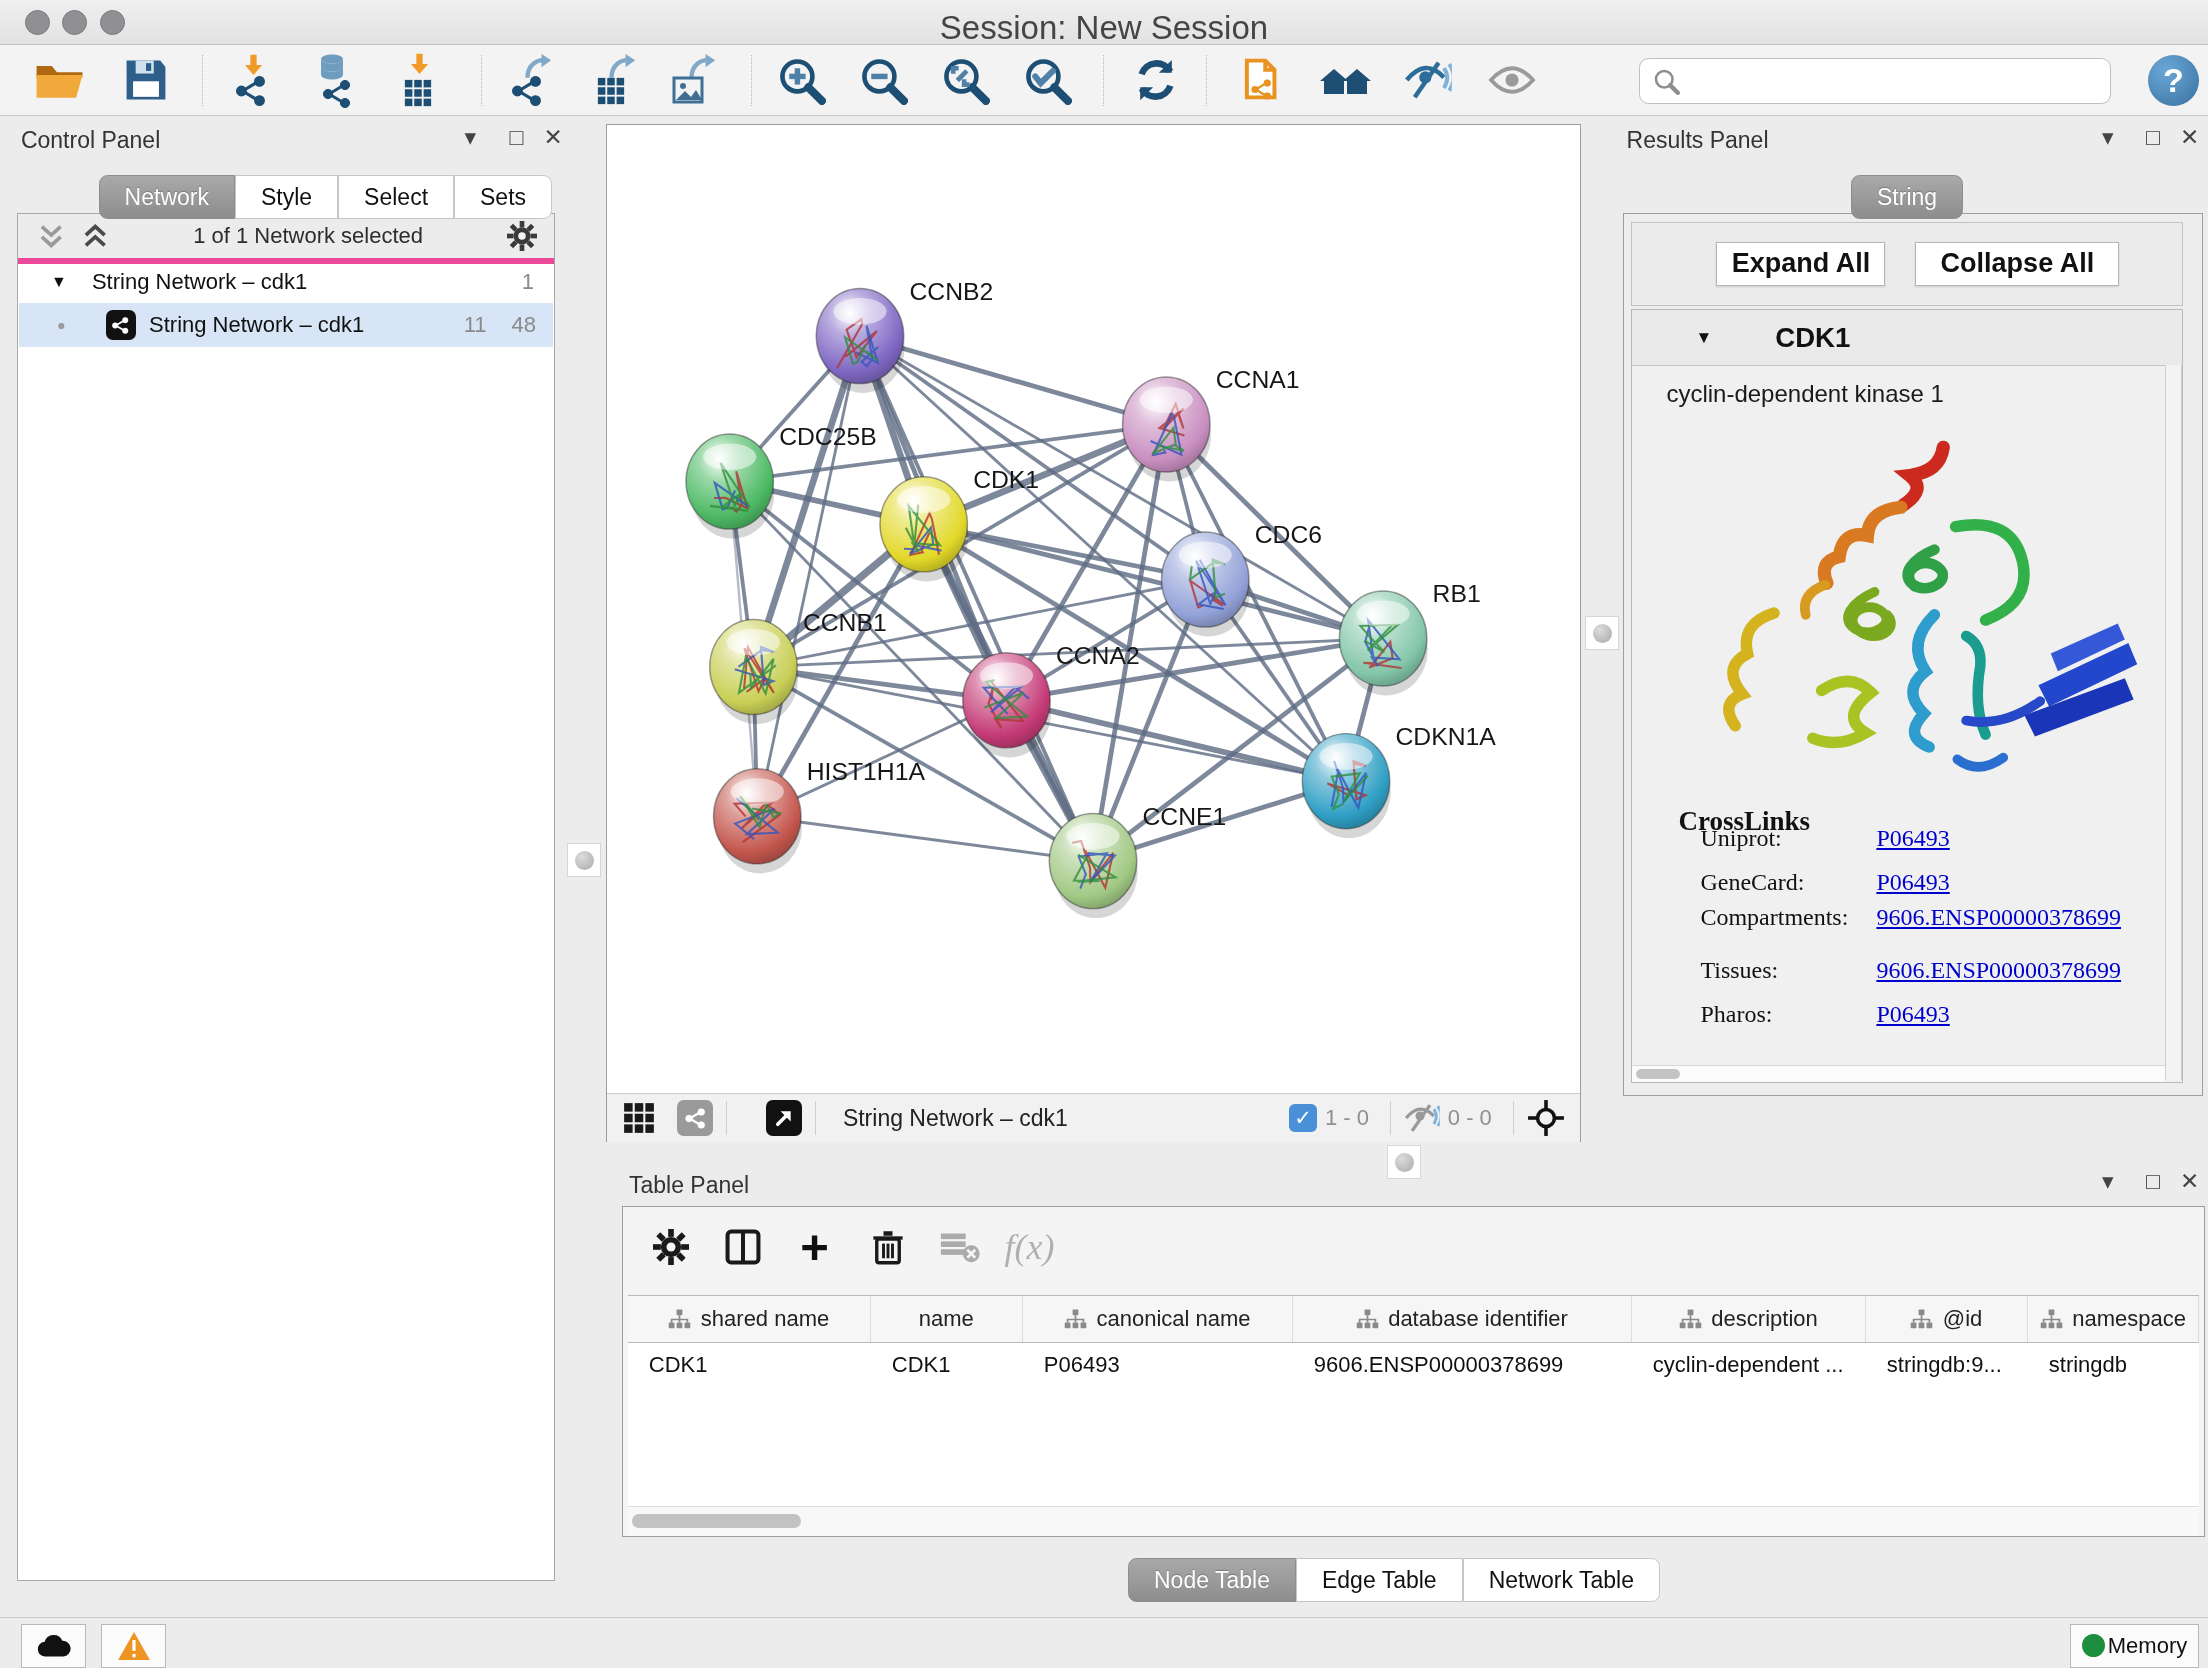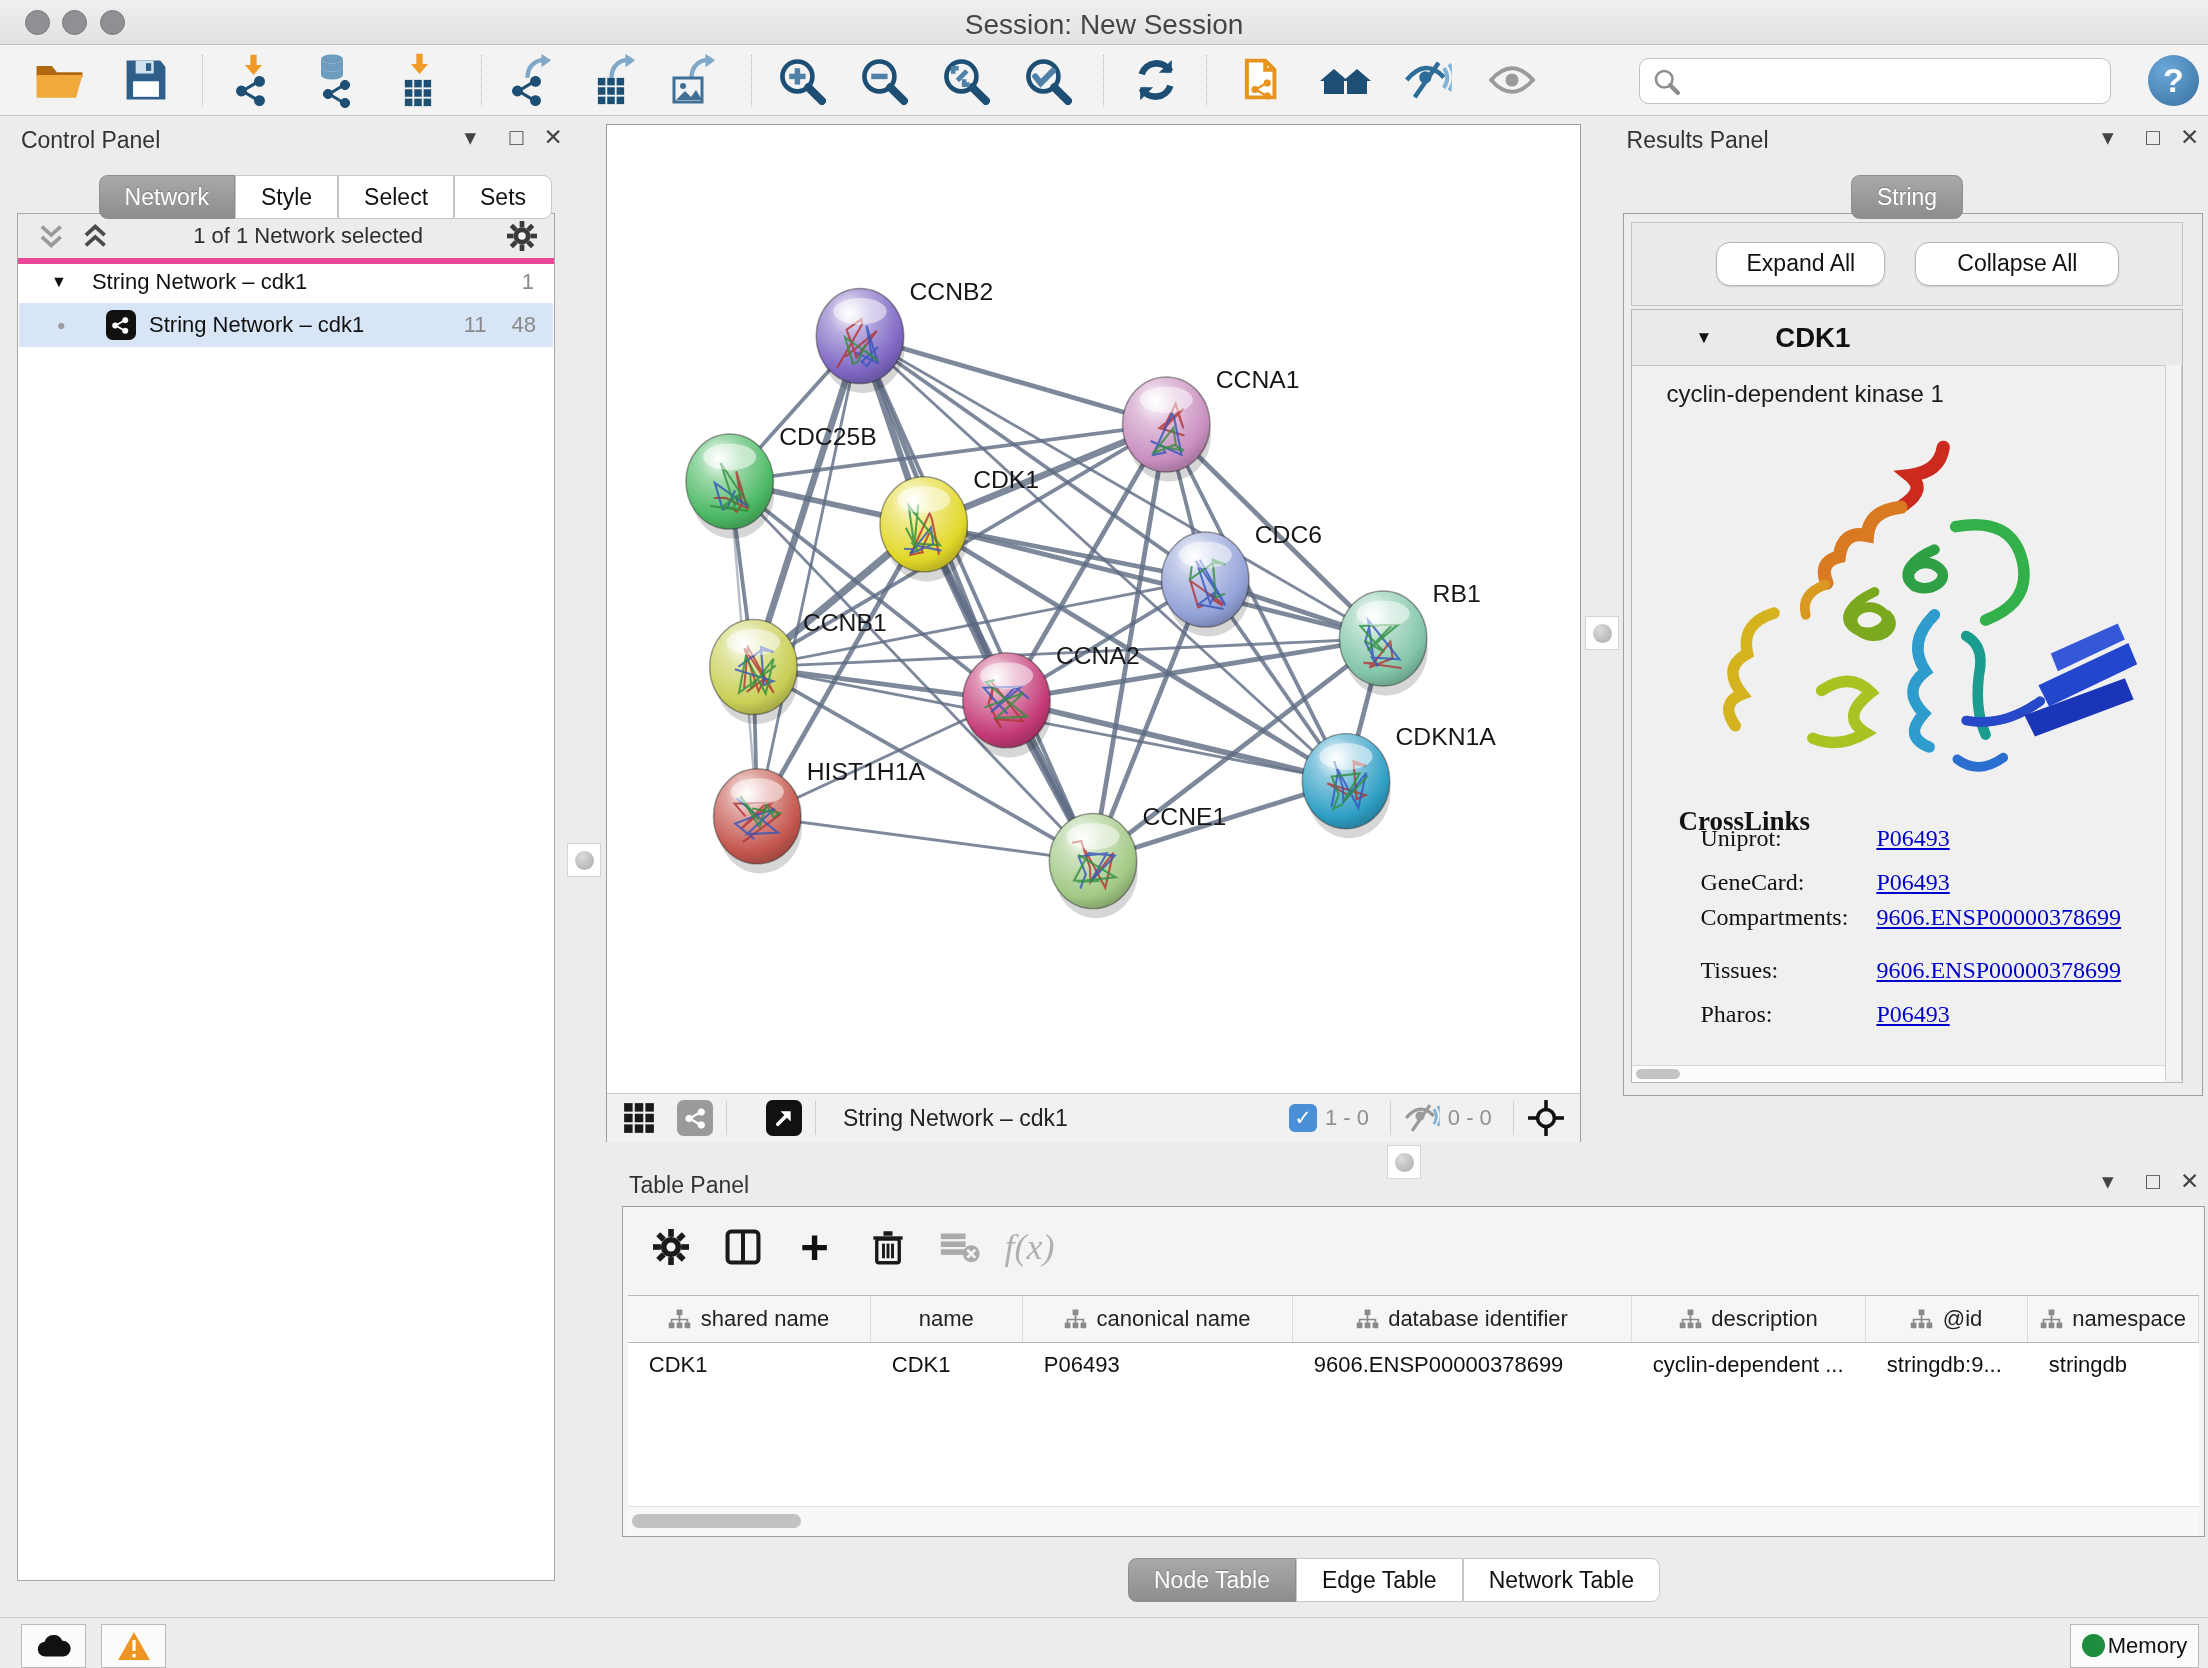--- a/index.html
+++ b/index.html
@@ -1,21 +1,21 @@
 <!DOCTYPE html>
 <html style="font-size:15px"><head>
 <meta charset="utf-8">
 <style>
   html,body{margin:0;padding:0;background:#ececec;font-family:"Liberation Sans","DejaVu Sans",sans-serif;-webkit-font-smoothing:antialiased;}
   #app{position:relative;width:2208px;height:1668px;background:#ececec;overflow:hidden;}
   .abs{position:absolute;}
   
   #titlebar{left:0;top:0;width:2208px;height:44px;background:linear-gradient(#efefef,#e2e2e2);border-bottom:1px solid #c2c2c2;}
   .tl-dot{width:23px;height:23px;border-radius:50%;background:#8f8f94;border:1px solid #79797e;display:inline-block;margin-right:12.4px;}
-  #window-title{width:100%;text-align:center;top:8.6px;font-size:28px;color:#454545;font-weight:500;}
+  #window-title{width:100%;text-align:center;top:8.6px;font-size:33px;color:#454545;font-weight:500;}
   
   #toolbar{left:0;top:45px;width:2208px;height:70px;background:#f3f3f3;border-bottom:1px solid #c6c6c6;}
   .tbtn{position:absolute;top:7.6px;width:59px;height:55px;display:flex;align-items:center;justify-content:center;}
   .tsep{position:absolute;top:9.5px;height:51px;border-left:1.9px dotted #b9b9b9;}
   .ic{display:block;}
   #search-wrap{left:1639px;top:13.3px;width:470px;height:44px;background:#fff;border:1px solid #c0c0c0;border-radius:9.5px;display:flex;align-items:center;}
   #search-input{border:none;outline:none;flex:1;height:38px;font-size:23px;background:transparent;}
   #help-btn{left:2148px;top:9.5px;width:51px;height:51px;border-radius:50%;background:radial-gradient(circle at 35% 30%,#6aa7d8,#39719f);color:#fff;font-size:34px;font-weight:bold;display:flex;align-items:center;justify-content:center;}
   
   .panel-title{font-size:23px;color:#333;}
@@ -31,21 +31,21 @@
   .chip{width:30px;height:30px;border-radius:6.7px;display:flex;align-items:center;justify-content:center;}
   
   #net-frame{left:606px;top:124px;width:975px;height:1018px;background:#fff;border:1px solid #9d9d9d;box-sizing:border-box;}
   #net-toolbar{left:0;top:968px;width:973px;height:48px;background:#f1f1f1;border-top:1px solid #cbcbcb;display:flex;align-items:center;}
   .nt-sep{width:1px;height:34px;background:#cfcfcf;margin:0 13.3px;}
   #net-title{font-size:23px;color:#222;}
   .badge-txt{font-size:22px;color:#8f8f8f;margin:0 7.6px;}
   
   #rp-box{left:1623px;top:213px;width:580px;height:883px;background:#ededed;border:1px solid #9e9e9e;box-sizing:border-box;}
   #rp-sub{left:7.6px;top:7.6px;width:550px;height:82px;border:1px solid #c2c2c2;background:#ebebeb;}
-  .rbtn{position:absolute;height:42px;background:#fff;border:1px solid #b5b5b5;border-radius:14px;font-size:23px;display:flex;align-items:center;justify-content:center;color:#111;box-shadow:0 1px 1.9px rgba(0,0,0,.12);}
+  .rbtn{position:absolute;height:42px;background:#fff;border:1px solid #b5b5b5;border-radius:0;font-size:27px;display:flex;align-items:center;justify-content:center;color:#111;box-shadow:0 1px 1.9px rgba(0,0,0,.12);font-weight:bold;}
   #rp-main{left:7.6px;top:95px;width:550px;height:772px;border:1px solid #b9b9b9;background:#f0f0f0;}
   #rp-gene-hdr{left:0;top:0;width:100%;height:55px;background:#eaeaea;border-bottom:1px solid #c6c6c6;display:flex;align-items:center;}
   #rp-gene{font-size:27.6px;font-weight:bold;color:#111;}
   #rp-desc{font-size:24px;color:#1a1a1a;}
   .xl-serif{font-family:"Liberation Serif","DejaVu Serif",serif;}
   .xl-label{font-size:24px;color:#111;}
   .xl-link{font-size:24px;text-decoration:underline;}
   #rp-vscroll{left:533px;top:55px;width:15px;height:715px;background:#f3f3f3;border-left:1px solid #cdcdcd;border-right:1px solid #cdcdcd;}
   #rp-hscroll{left:0;top:755px;width:533px;height:16px;background:#fbfbfb;border-top:1px solid #d8d8d8;}
   #rp-hthumb{left:3.8px;top:2.9px;width:44px;height:10.5px;border-radius:5.7px;background:#c4c4c4;}

